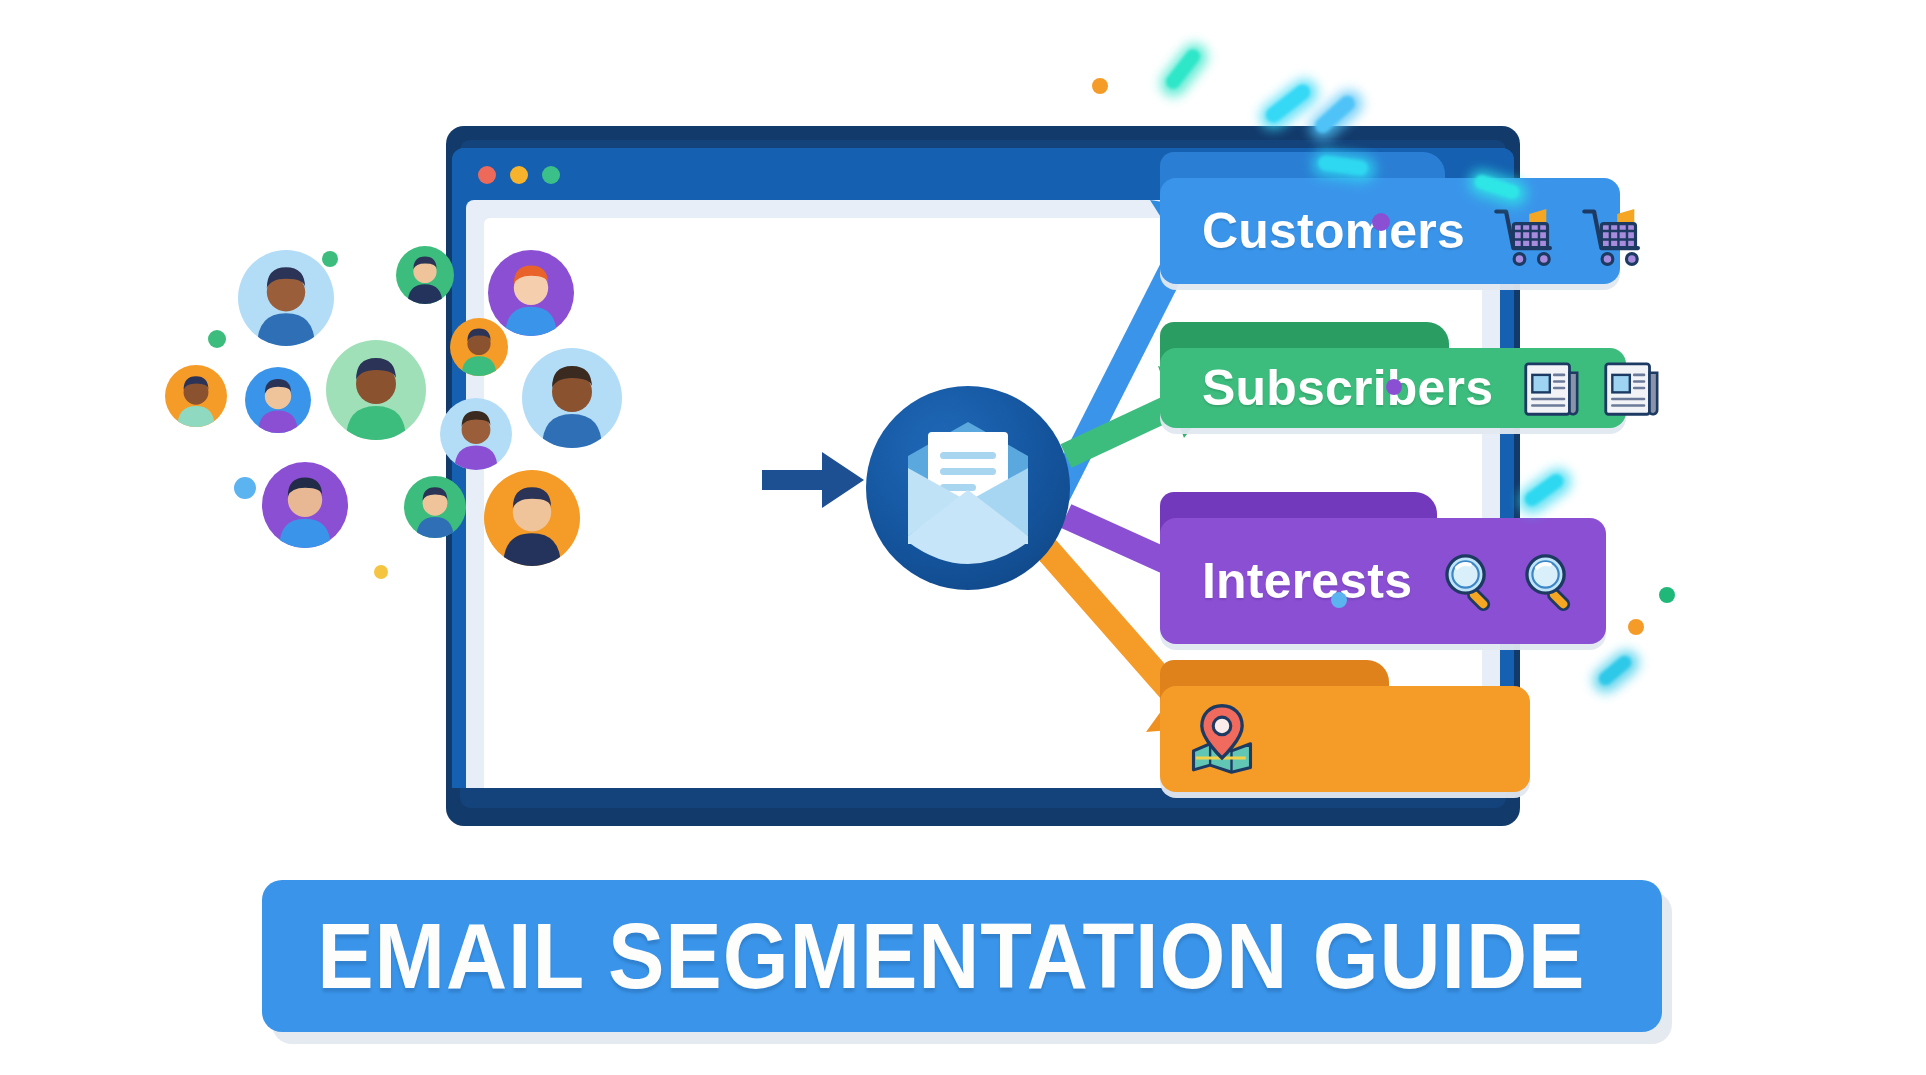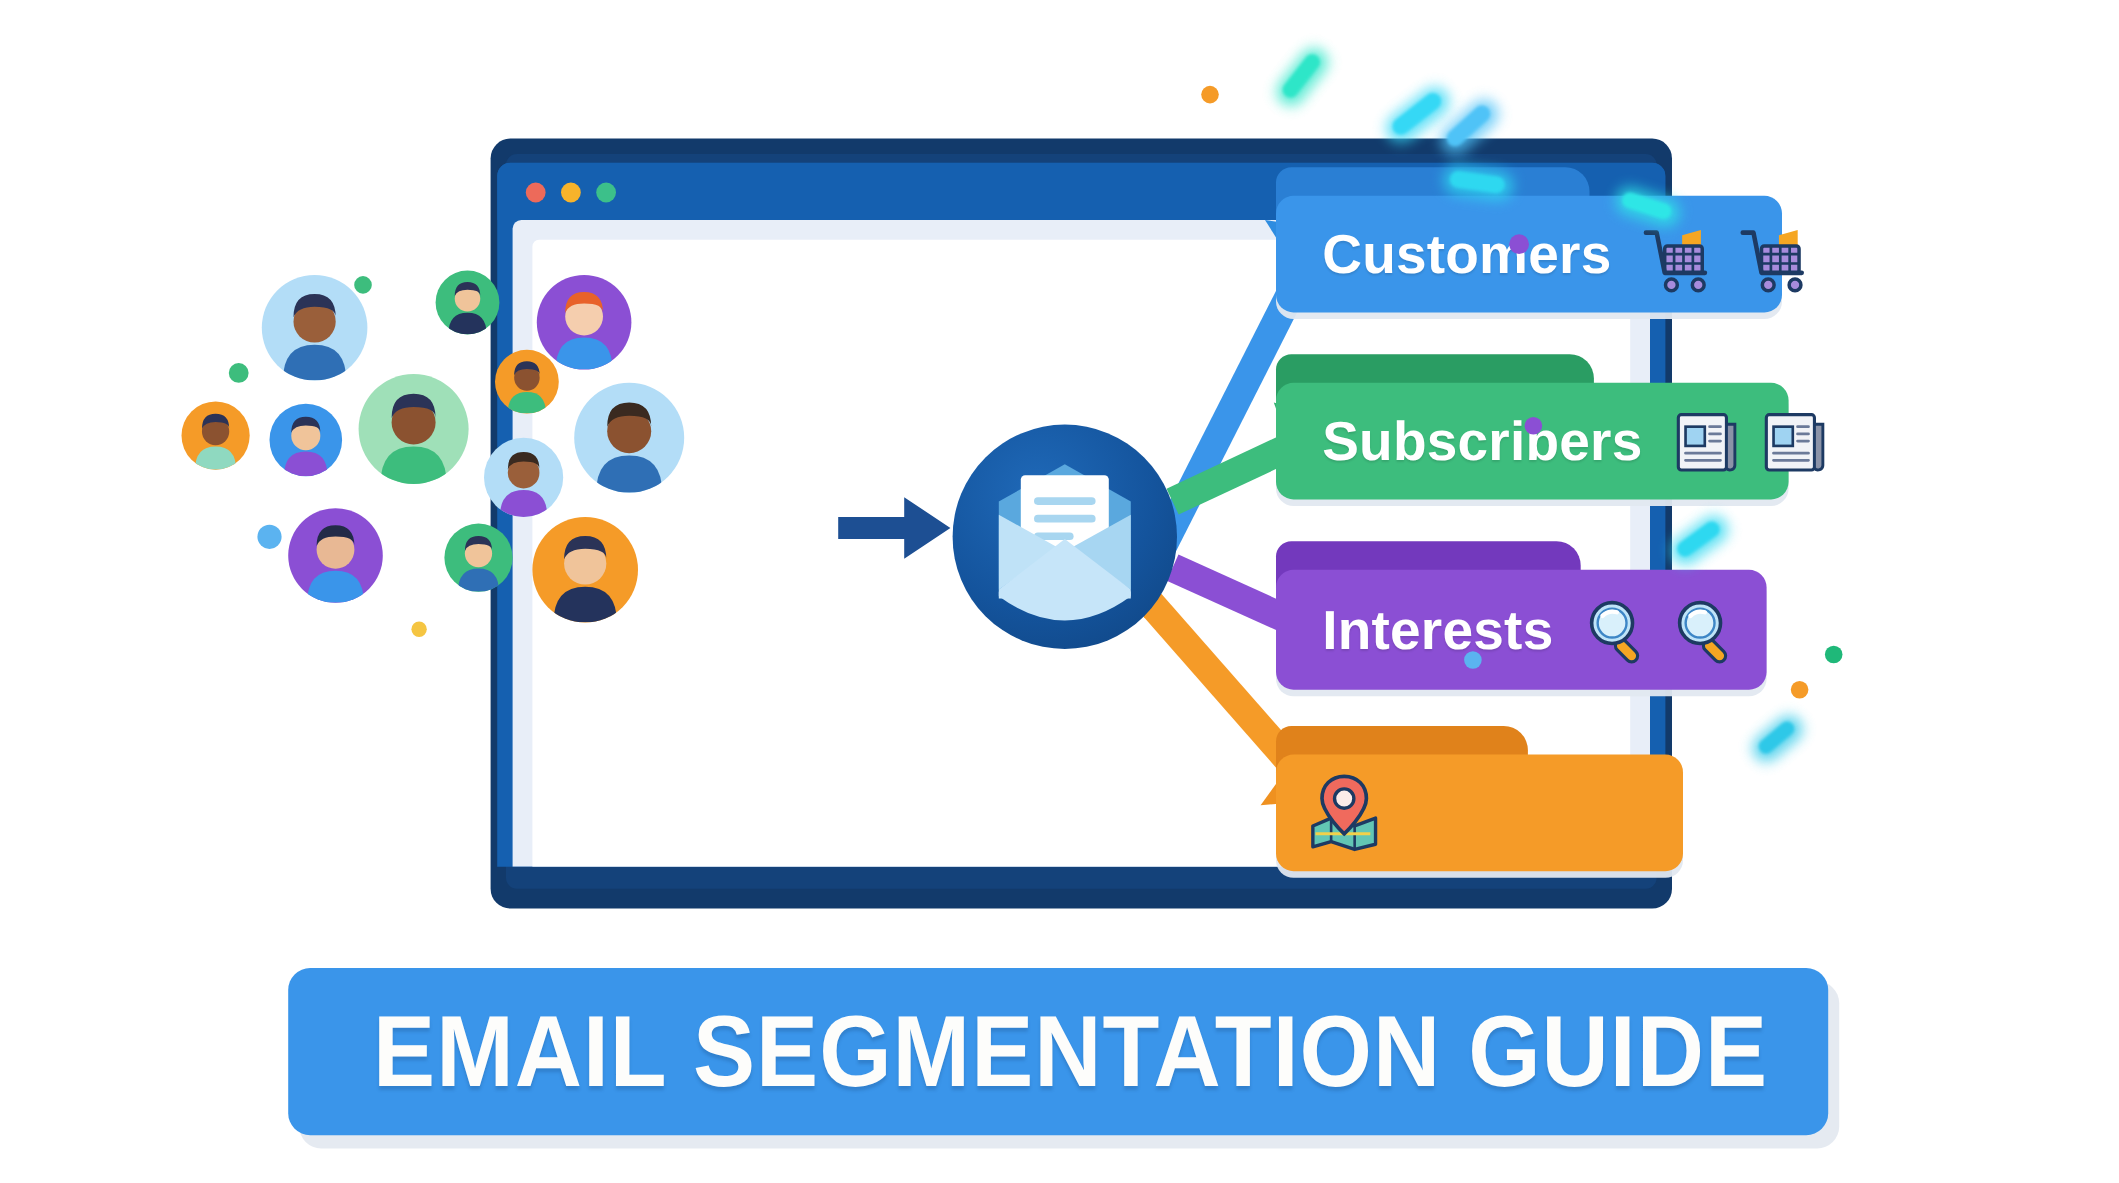--- a/index.html
+++ b/index.html
@@ -75,21 +75,21 @@
     text-shadow:0 2px 2px rgba(0,0,0,.12);
     white-space:nowrap;
   }
   .folder-icons{display:flex;align-items:center;gap:10px;margin-left:24px;}
 
   
   .banner{
     position:absolute;left:262px;top:880px;width:1400px;height:152px;
     background:#3a95ea;border-radius:20px;
     box-shadow:10px 12px 0 rgba(226,232,240,.9);
-    display:flex;align-items:center;justify-content:flex-end;
+    display:flex;align-items:center;justify-content:flex-start;
   }
   .banner-title{
     color:#fdfdfb;
     font-family:"Liberation Sans", sans-serif;
     font-weight:700;
     font-size:92px;
     letter-spacing:1px;
     transform:scaleX(.92);
     text-shadow:0 4px 3px rgba(20,60,110,.22);
     white-space:nowrap;
@@ -273,41 +273,41 @@
       <path d="M20 32 H48 M20 39 H48 M27 26 V46 M34 26 V46 M41 26 V46" stroke="#1d3a63" stroke-width="2"></path>
       <path d="M6 16 H14 L20 46 H50" fill="none" stroke="#1d3a63" stroke-width="3.4" stroke-linecap="round" stroke-linejoin="round"></path>
       <circle cx="25" cy="55" r="4.4" fill="#a78bdc" stroke="#1d3a63" stroke-width="2.6"></circle>
       <circle cx="45" cy="55" r="4.4" fill="#a78bdc" stroke="#1d3a63" stroke-width="2.6"></circle>
     </svg>
           </div>
         </div>
       </div>
       <div class="folder" style="left: 1160px; top: 322px;">
         <div class="folder-tab" style="background: rgb(42, 157, 99); width: 288.92px;"></div>
-        <div class="folder-body" style="width: 466px; height: 106px; background: rgb(61, 189, 125);">
+        <div class="folder-body" style="width: 466px; height: 80px; background: rgb(61, 189, 125);">
           <div class="folder-label">Subscribers</div>
           <div class="folder-icons">
             <svg width="70" height="70" viewBox="0 0 64 64">
       <rect x="8" y="10" width="40" height="46" rx="2.5" fill="#f1f3f7" stroke="#1d3a63" stroke-width="2.6"></rect>
       <path d="M48 18 h7 v34 a4 4 0 0 1 -7 2.6 Z" fill="#8b93a8" stroke="#1d3a63" stroke-width="2.4"></path>
       <rect x="14" y="20" width="16" height="16" fill="#9fd3f2" stroke="#1d3a63" stroke-width="2.2"></rect>
       <path d="M34 20 H43 M34 26 H43 M34 32 H43 M14 42 H43 M14 48 H43" stroke="#6b7a99" stroke-width="2.4" stroke-linecap="round"></path>
     </svg>
             <svg width="70" height="70" viewBox="0 0 64 64">
       <rect x="8" y="10" width="40" height="46" rx="2.5" fill="#f1f3f7" stroke="#1d3a63" stroke-width="2.6"></rect>
       <path d="M48 18 h7 v34 a4 4 0 0 1 -7 2.6 Z" fill="#8b93a8" stroke="#1d3a63" stroke-width="2.4"></path>
       <rect x="14" y="20" width="16" height="16" fill="#9fd3f2" stroke="#1d3a63" stroke-width="2.2"></rect>
       <path d="M34 20 H43 M34 26 H43 M34 32 H43 M14 42 H43 M14 48 H43" stroke="#6b7a99" stroke-width="2.4" stroke-linecap="round"></path>
     </svg>
           </div>
         </div>
       </div>
       <div class="folder" style="left: 1160px; top: 492px;">
         <div class="folder-tab" style="background: rgb(115, 57, 189); width: 276.52px;"></div>
-        <div class="folder-body" style="width: 446px; height: 109px; background: rgb(139, 79, 212);">
+        <div class="folder-body" style="width: 446px; height: 126px; background: rgb(139, 79, 212);">
           <div class="folder-label">Interests</div>
           <div class="folder-icons">
             <svg width="70" height="70" viewBox="0 0 64 64">
       <rect x="34" y="38" width="10" height="22" rx="5" transform="rotate(-45 39 49)" fill="#f5a623" stroke="#1d3a63" stroke-width="2.6"></rect>
       <circle cx="27" cy="26" r="17" fill="#bfe4f8" stroke="#1d3a63" stroke-width="3"></circle>
       <circle cx="27" cy="26" r="12" fill="#d9f0fb" stroke="#3d86c6" stroke-width="2"></circle>
       <path d="M19 20 Q24 15 31 17" stroke="#ffffff" stroke-width="3.6" fill="none" stroke-linecap="round"></path>
     </svg>
             <svg width="70" height="70" viewBox="0 0 64 64">
       <rect x="34" y="38" width="10" height="22" rx="5" transform="rotate(-45 39 49)" fill="#f5a623" stroke="#1d3a63" stroke-width="2.6"></rect>

